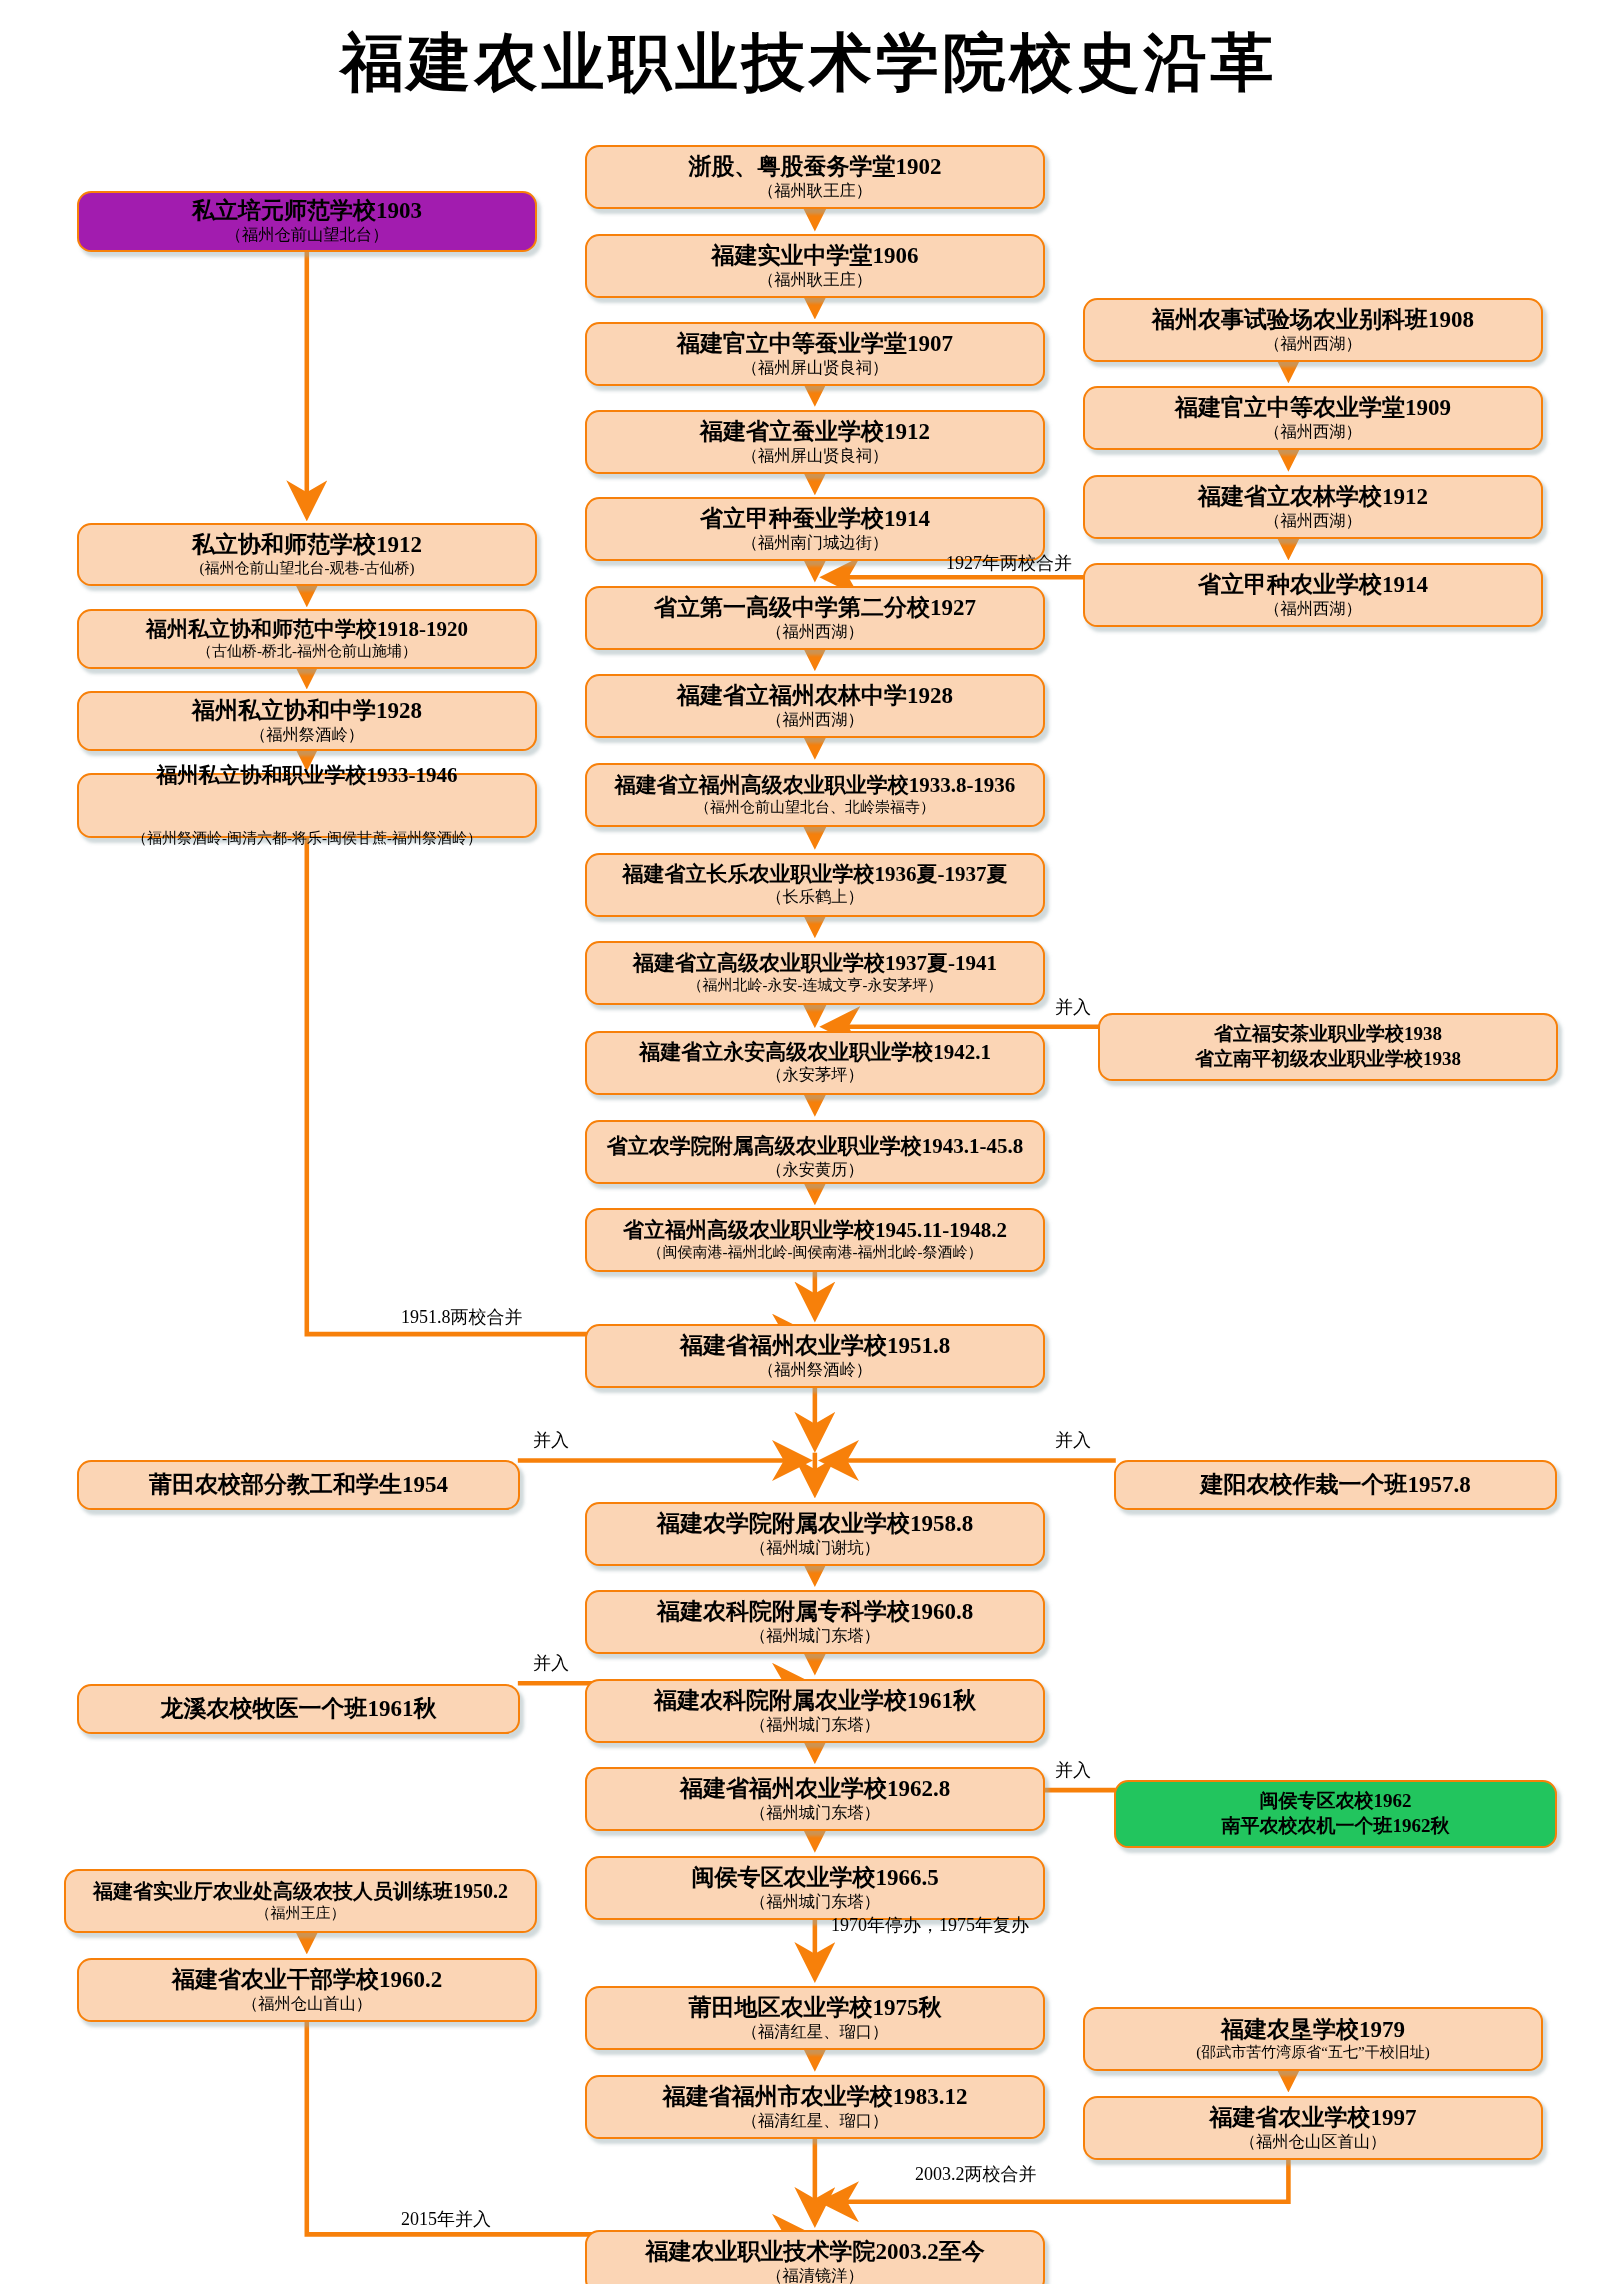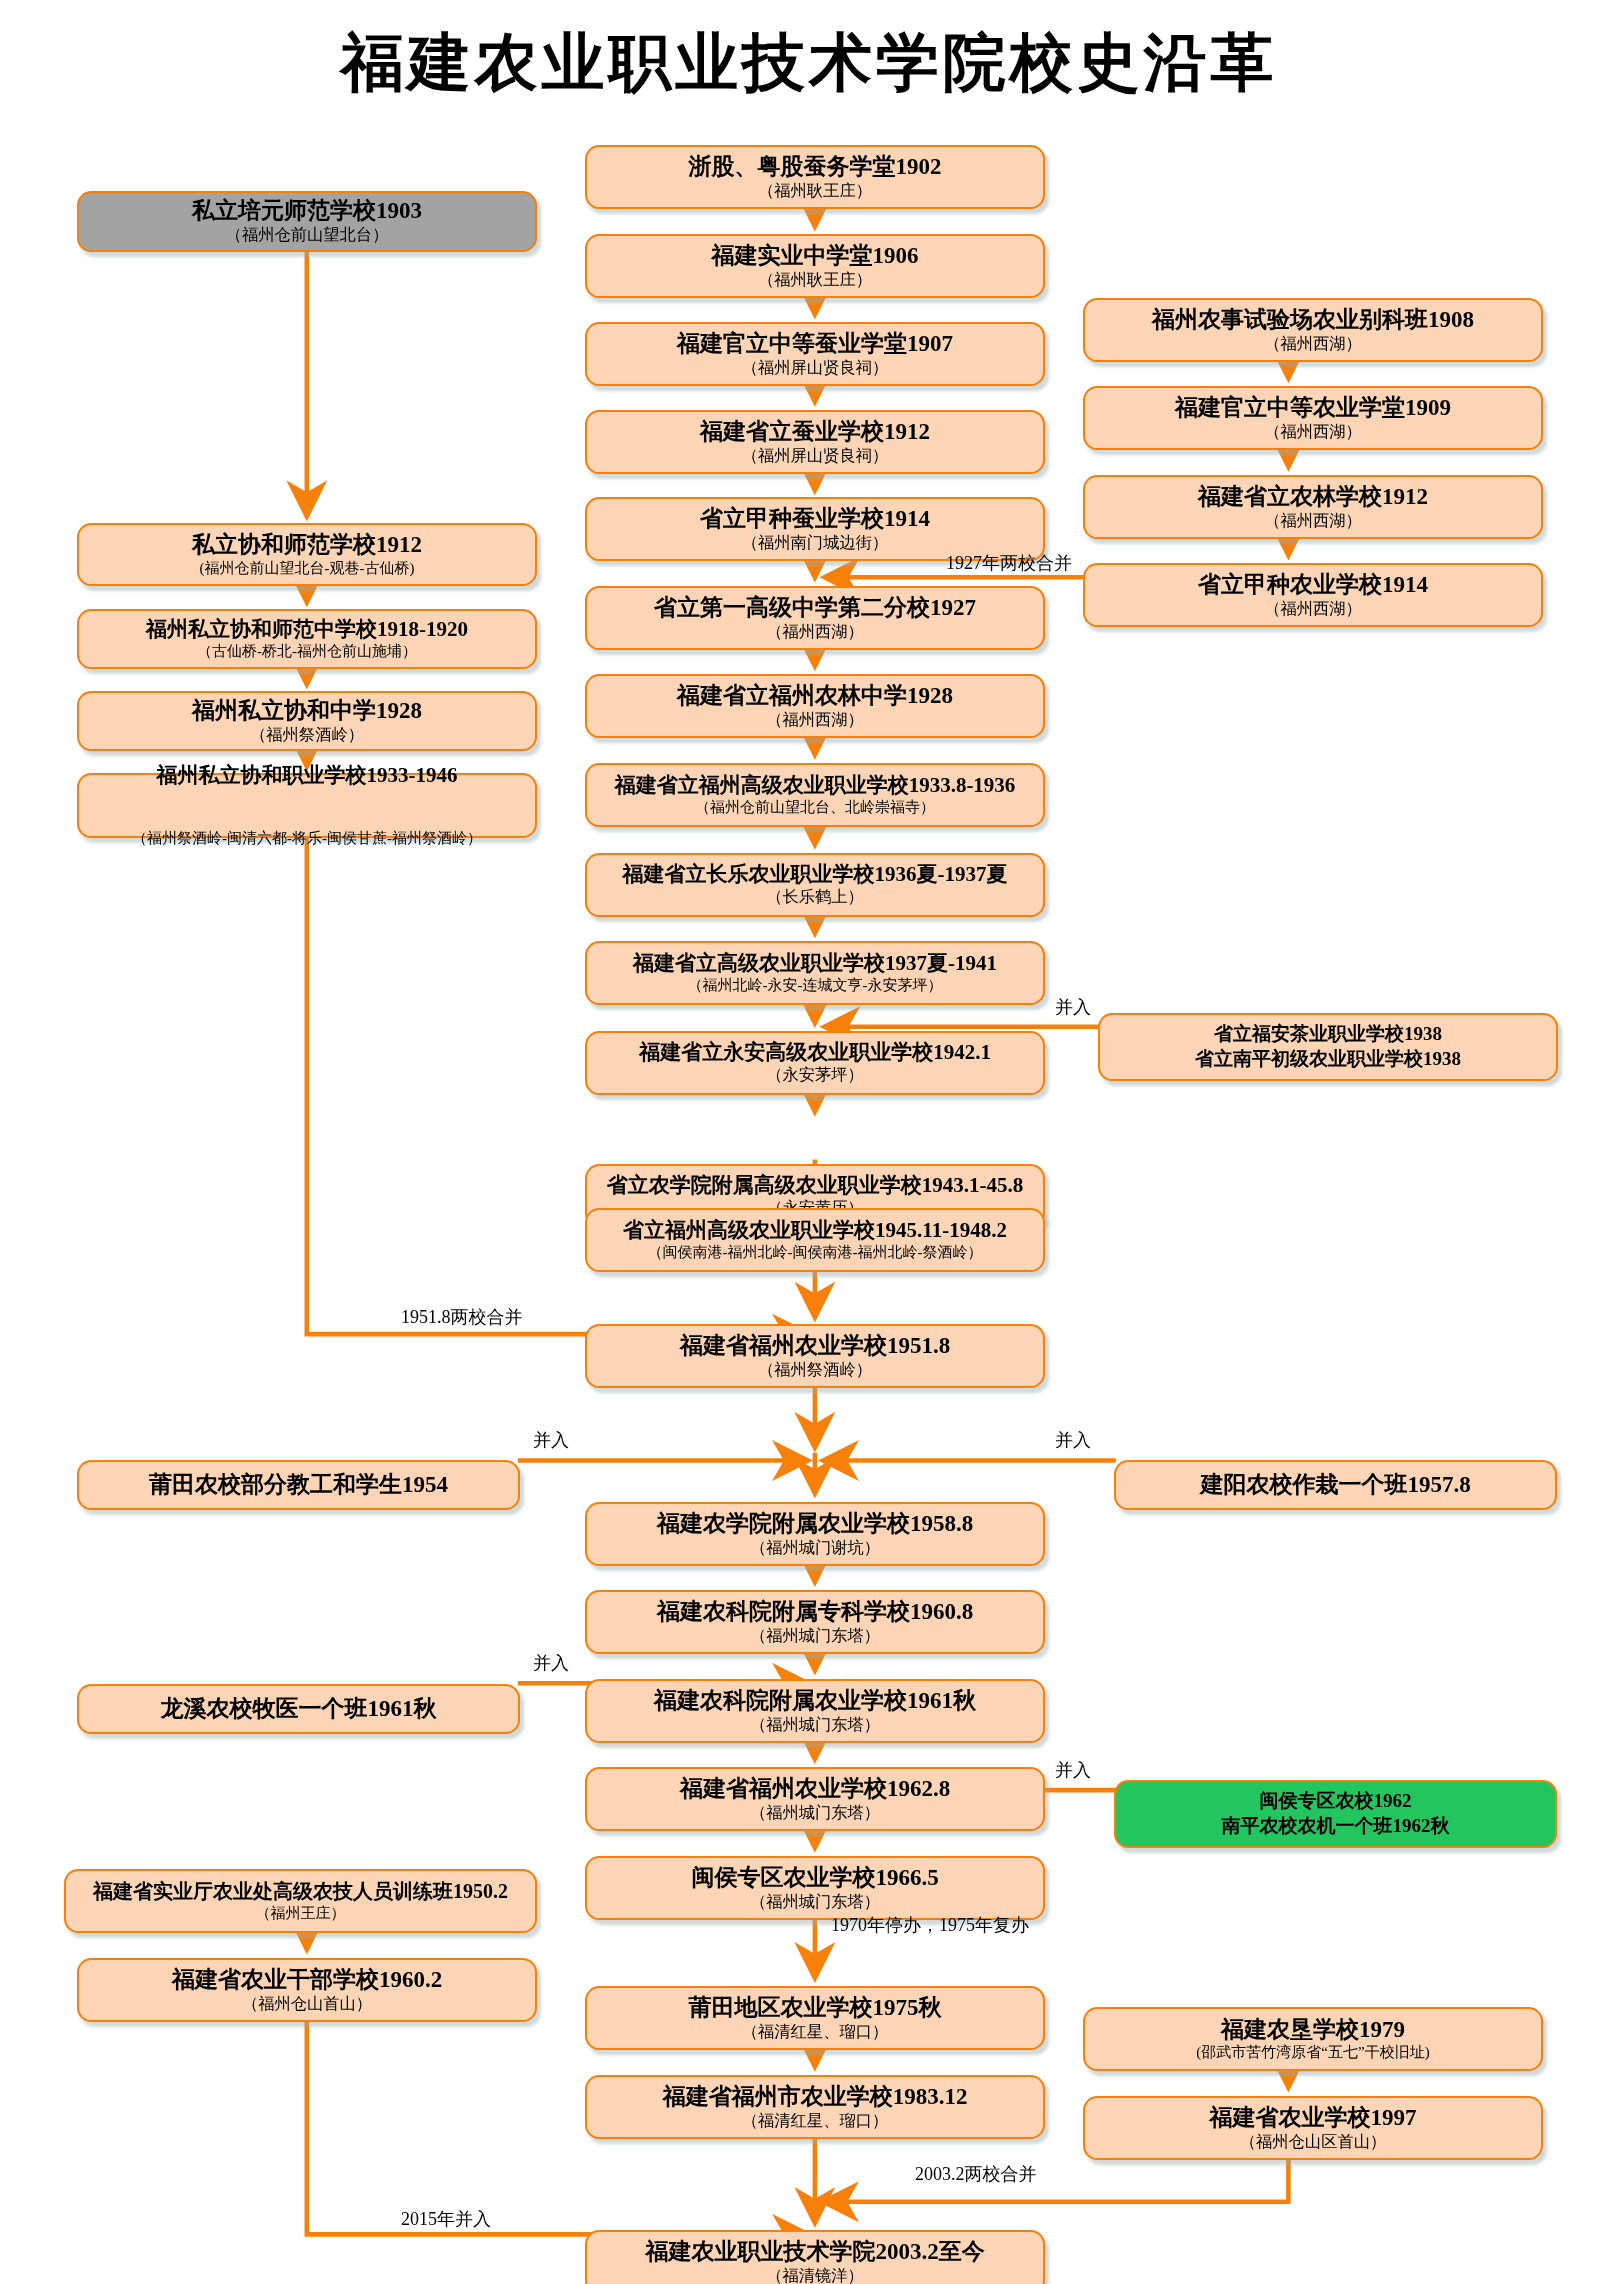--- a/index.html
+++ b/index.html
@@ -199,21 +199,21 @@
   <div class="node tight smallsub" style="left: 585px; top: 917px; width: 460px; height: 64px; background: rgb(251, 213, 181); border-color: rgb(247, 128, 10);">
     <div class="t1">福建省立高级农业职业学校1937夏-1941</div>
     <div class="t2">（福州北岭-永安-连城文亨-永安茅坪）</div>
   </div>
 
   <div class="node tight" style="left: 585px; top: 1007px; width: 460px; height: 64px; background: rgb(251, 213, 181); border-color: rgb(247, 128, 10);">
     <div class="t1">福建省立永安高级农业职业学校1942.1</div>
     <div class="t2">（永安茅坪）</div>
   </div>
 
-  <div class="node tight" style="left: 585px; top: 1140px; width: 460px; height: 64px; background: rgb(251, 213, 181); border-color: rgb(247, 128, 10);">
+  <div class="node tight" style="left: 585px; top: 1096px; width: 460px; height: 64px; background: rgb(251, 213, 181); border-color: rgb(247, 128, 10); justify-content: flex-end;">
     <div class="t1">省立农学院附属高级农业职业学校1943.1-45.8</div>
     <div class="t2">（永安黄历）</div>
   </div>
 
   <div class="node tight smallsub" style="left: 585px; top: 1184px; width: 460px; height: 64px; background: rgb(251, 213, 181); border-color: rgb(247, 128, 10);">
     <div class="t1">省立福州高级农业职业学校1945.11-1948.2</div>
     <div class="t2">（闽侯南港-福州北岭-闽侯南港-福州北岭-祭酒岭）</div>
   </div>
 
   <div class="node" style="left: 585px; top: 1300px; width: 460px; height: 64px; background: rgb(251, 213, 181); border-color: rgb(247, 128, 10);">
@@ -254,21 +254,21 @@
   <div class="node" style="left: 585px; top: 2051px; width: 460px; height: 64px; background: rgb(251, 213, 181); border-color: rgb(247, 128, 10);">
     <div class="t1">福建省福州市农业学校1983.12</div>
     <div class="t2">（福清红星、瑠口）</div>
   </div>
 
   <div class="node" style="left: 585px; top: 2206px; width: 460px; height: 64px; background: rgb(251, 213, 181); border-color: rgb(247, 128, 10);">
     <div class="t1">福建农业职业技术学院2003.2至今</div>
     <div class="t2">（福清镜洋）</div>
   </div>
 
-  <div class="node" style="left: 77px; top: 167px; width: 460px; height: 61px; background: #a3a3a3; border-color: rgb(247, 128, 10);">
+  <div class="node" style="left: 77px; top: 167px; width: 460px; height: 61px; background: #a21caf; border-color: rgb(247, 128, 10);">
     <div class="t1">私立培元师范学校1903</div>
     <div class="t2">（福州仓前山望北台）</div>
   </div>
 
   <div class="node smallsub" style="left: 77px; top: 499px; width: 460px; height: 63px; background: rgb(251, 213, 181); border-color: rgb(247, 128, 10);">
     <div class="t1">私立协和师范学校1912</div>
     <div class="t2">(福州仓前山望北台-观巷-古仙桥)</div>
   </div>
 
   <div class="node tight smallsub" style="left: 77px; top: 585px; width: 460px; height: 60px; background: rgb(251, 213, 181); border-color: rgb(247, 128, 10);">

